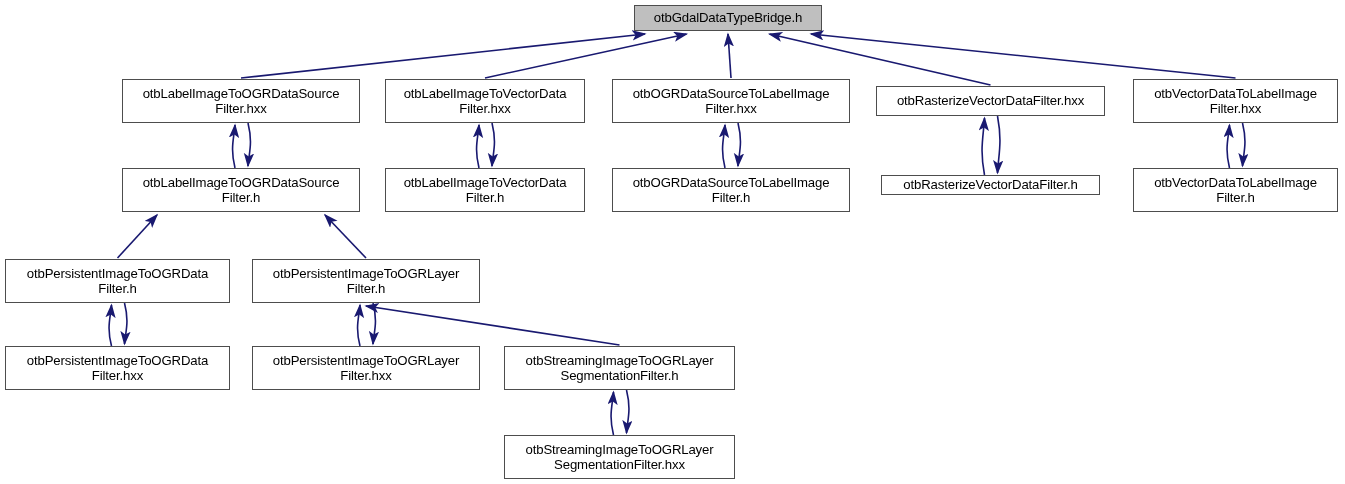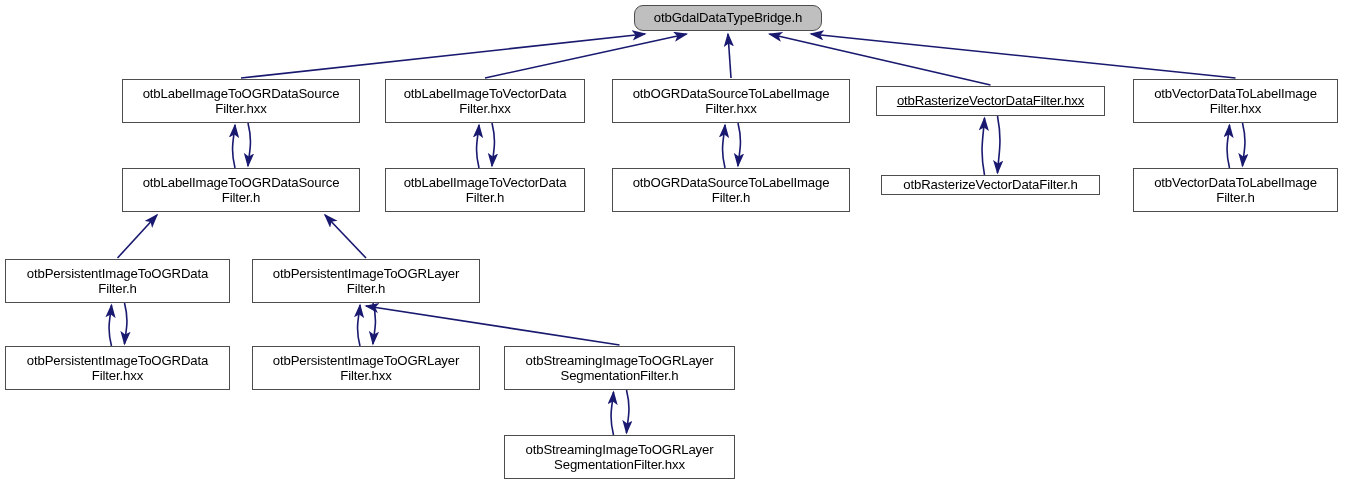--- a/index.html
+++ b/index.html
@@ -78,28 +78,28 @@
         <path d="M111.5,346 C106.5,326.65 110.5,318.05 111.5,305" marker-end="url(#arrowhead)" stroke="#191970" stroke-width="1.6" fill="none"></path>
         <path d="M124.5,303 C129.5,322.35 125.5,330.95 124.5,344" marker-end="url(#arrowhead)" stroke="#191970" stroke-width="1.6" fill="none"></path>
         <path d="M360,346 C355,326.65 359,318.05 360,305" marker-end="url(#arrowhead)" stroke="#191970" stroke-width="1.6" fill="none"></path>
         <path d="M373,303 C378,322.35 374,330.95 373,344" marker-end="url(#arrowhead)" stroke="#191970" stroke-width="1.6" fill="none"></path>
         <path d="M619.5,345 L366,306" marker-end="url(#arrowhead)" stroke="#191970" stroke-width="1.6" fill="none"></path>
         <path d="M613.5,435 C608.5,414.75 612.5,405.75 613.5,392" marker-end="url(#arrowhead)" stroke="#191970" stroke-width="1.6" fill="none"></path>
         <path d="M626.5,390 C631.5,410.25 627.5,419.25 626.5,433" marker-end="url(#arrowhead)" stroke="#191970" stroke-width="1.6" fill="none"></path>
       </g>
   </svg>
   <div id="node-layer">
-      <div class="node root" style="left: 634px; top: 5px; width: 188px; height: 26px; border-radius: 9px;">otbGdalDataTypeBridge.h</div>
+      <div class="node root" style="left: 634px; top: 5px; width: 188px; height: 26px;">otbGdalDataTypeBridge.h</div>
       <div class="node" style="left: 122px; top: 79px; width: 238px; height: 44px;">otbLabelImageToOGRDataSource
 Filter.hxx</div>
       <div class="node" style="left: 385px; top: 79px; width: 200px; height: 44px;">otbLabelImageToVectorData
 Filter.hxx</div>
       <div class="node" style="left: 612px; top: 79px; width: 238px; height: 44px;">otbOGRDataSourceToLabelImage
 Filter.hxx</div>
-      <div class="node" style="left: 876px; top: 86px; width: 229px; height: 30px; text-decoration: underline;">otbRasterizeVectorDataFilter.hxx</div>
+      <div class="node" style="left: 876px; top: 86px; width: 229px; height: 30px;">otbRasterizeVectorDataFilter.hxx</div>
       <div class="node" style="left: 1133px; top: 79px; width: 205px; height: 44px;">otbVectorDataToLabelImage
 Filter.hxx</div>
       <div class="node" style="left: 122px; top: 168px; width: 238px; height: 44px;">otbLabelImageToOGRDataSource
 Filter.h</div>
       <div class="node" style="left: 385px; top: 168px; width: 200px; height: 44px;">otbLabelImageToVectorData
 Filter.h</div>
       <div class="node" style="left: 612px; top: 168px; width: 238px; height: 44px;">otbOGRDataSourceToLabelImage
 Filter.h</div>
       <div class="node" style="left: 881px; top: 175px; width: 219px; height: 20px;">otbRasterizeVectorDataFilter.h</div>
       <div class="node" style="left: 1133px; top: 168px; width: 205px; height: 44px;">otbVectorDataToLabelImage

